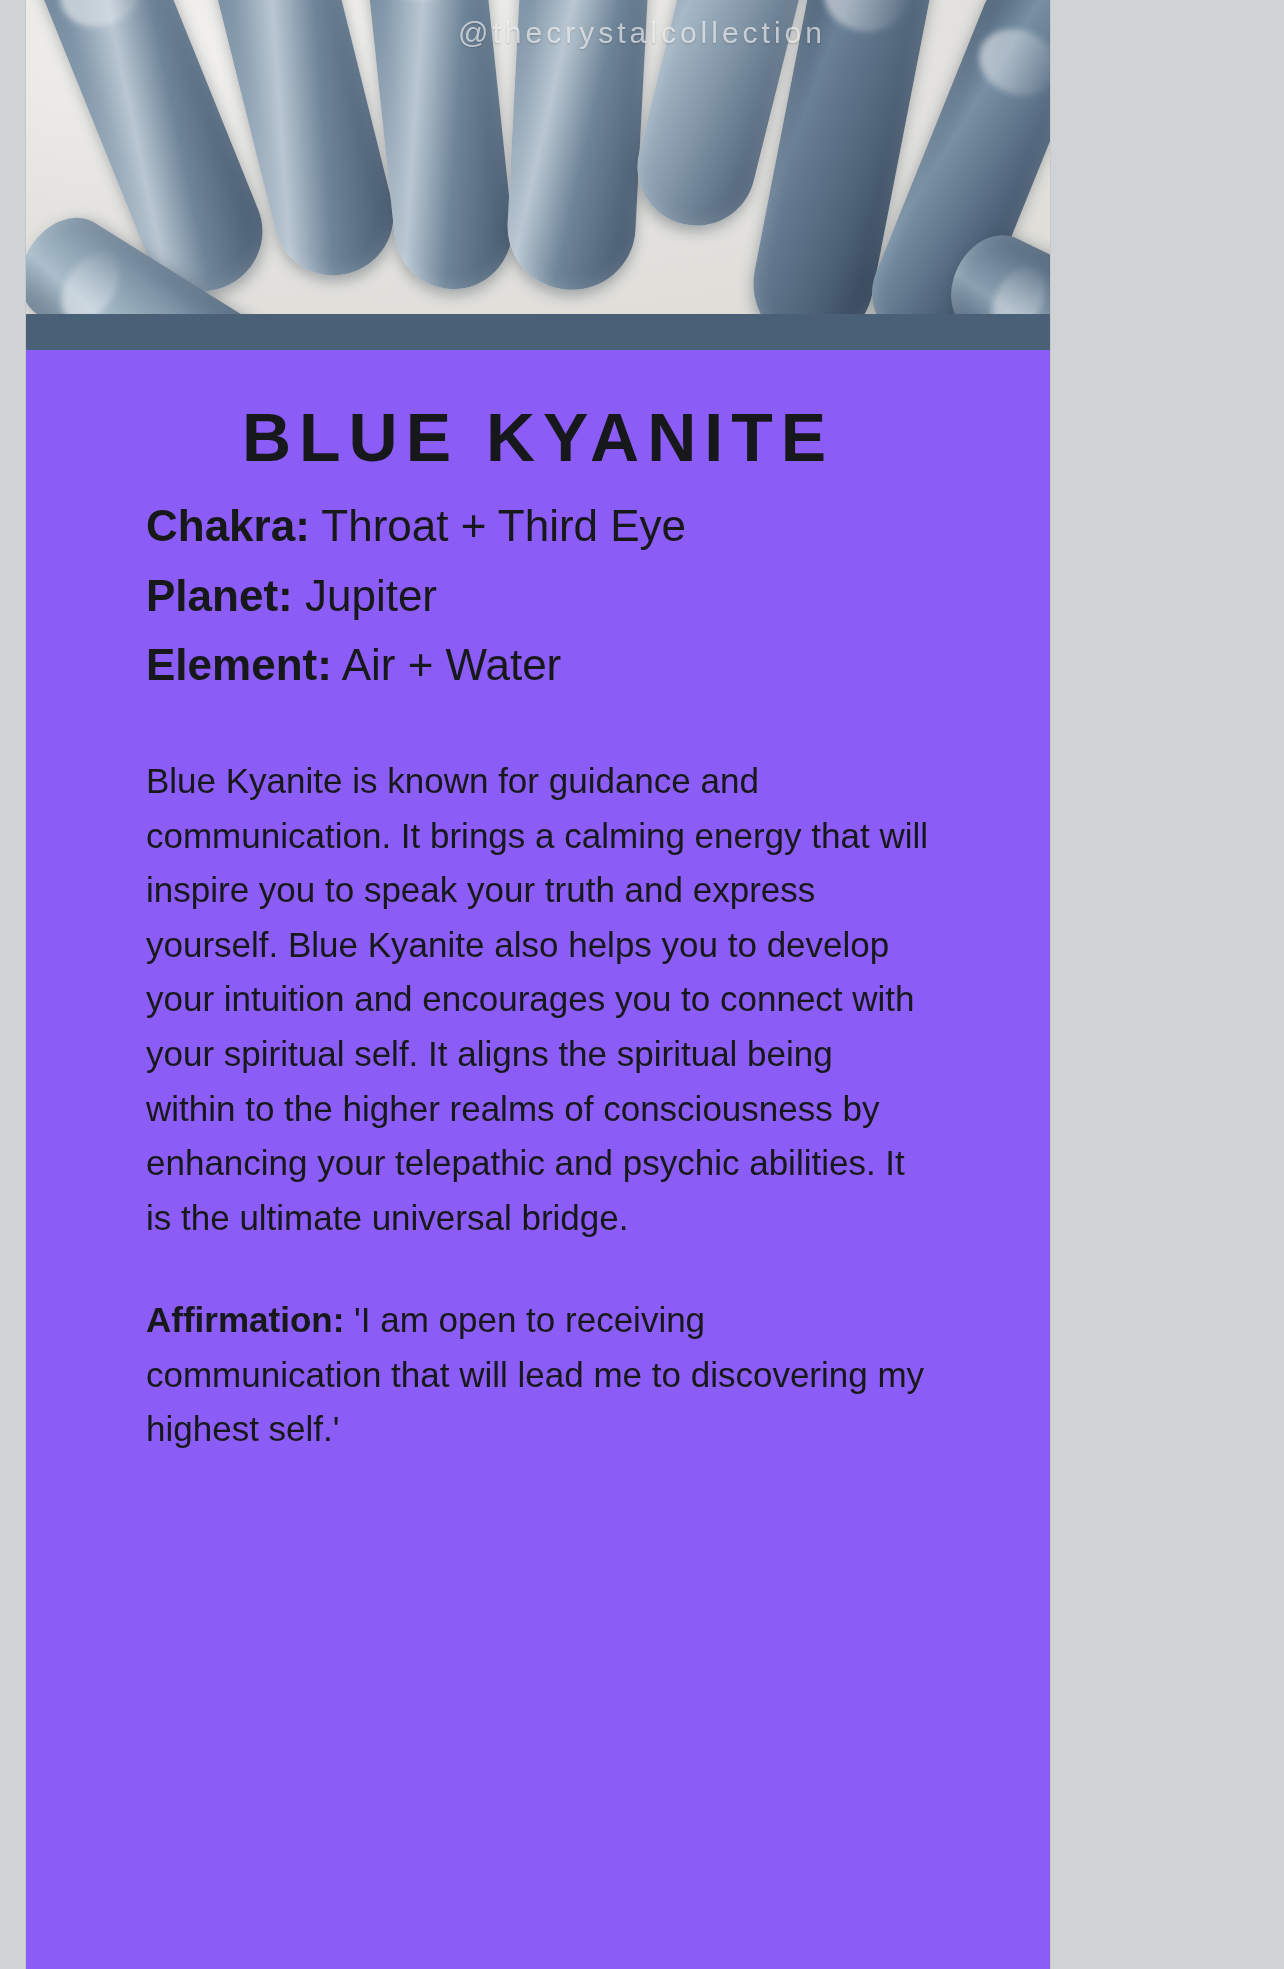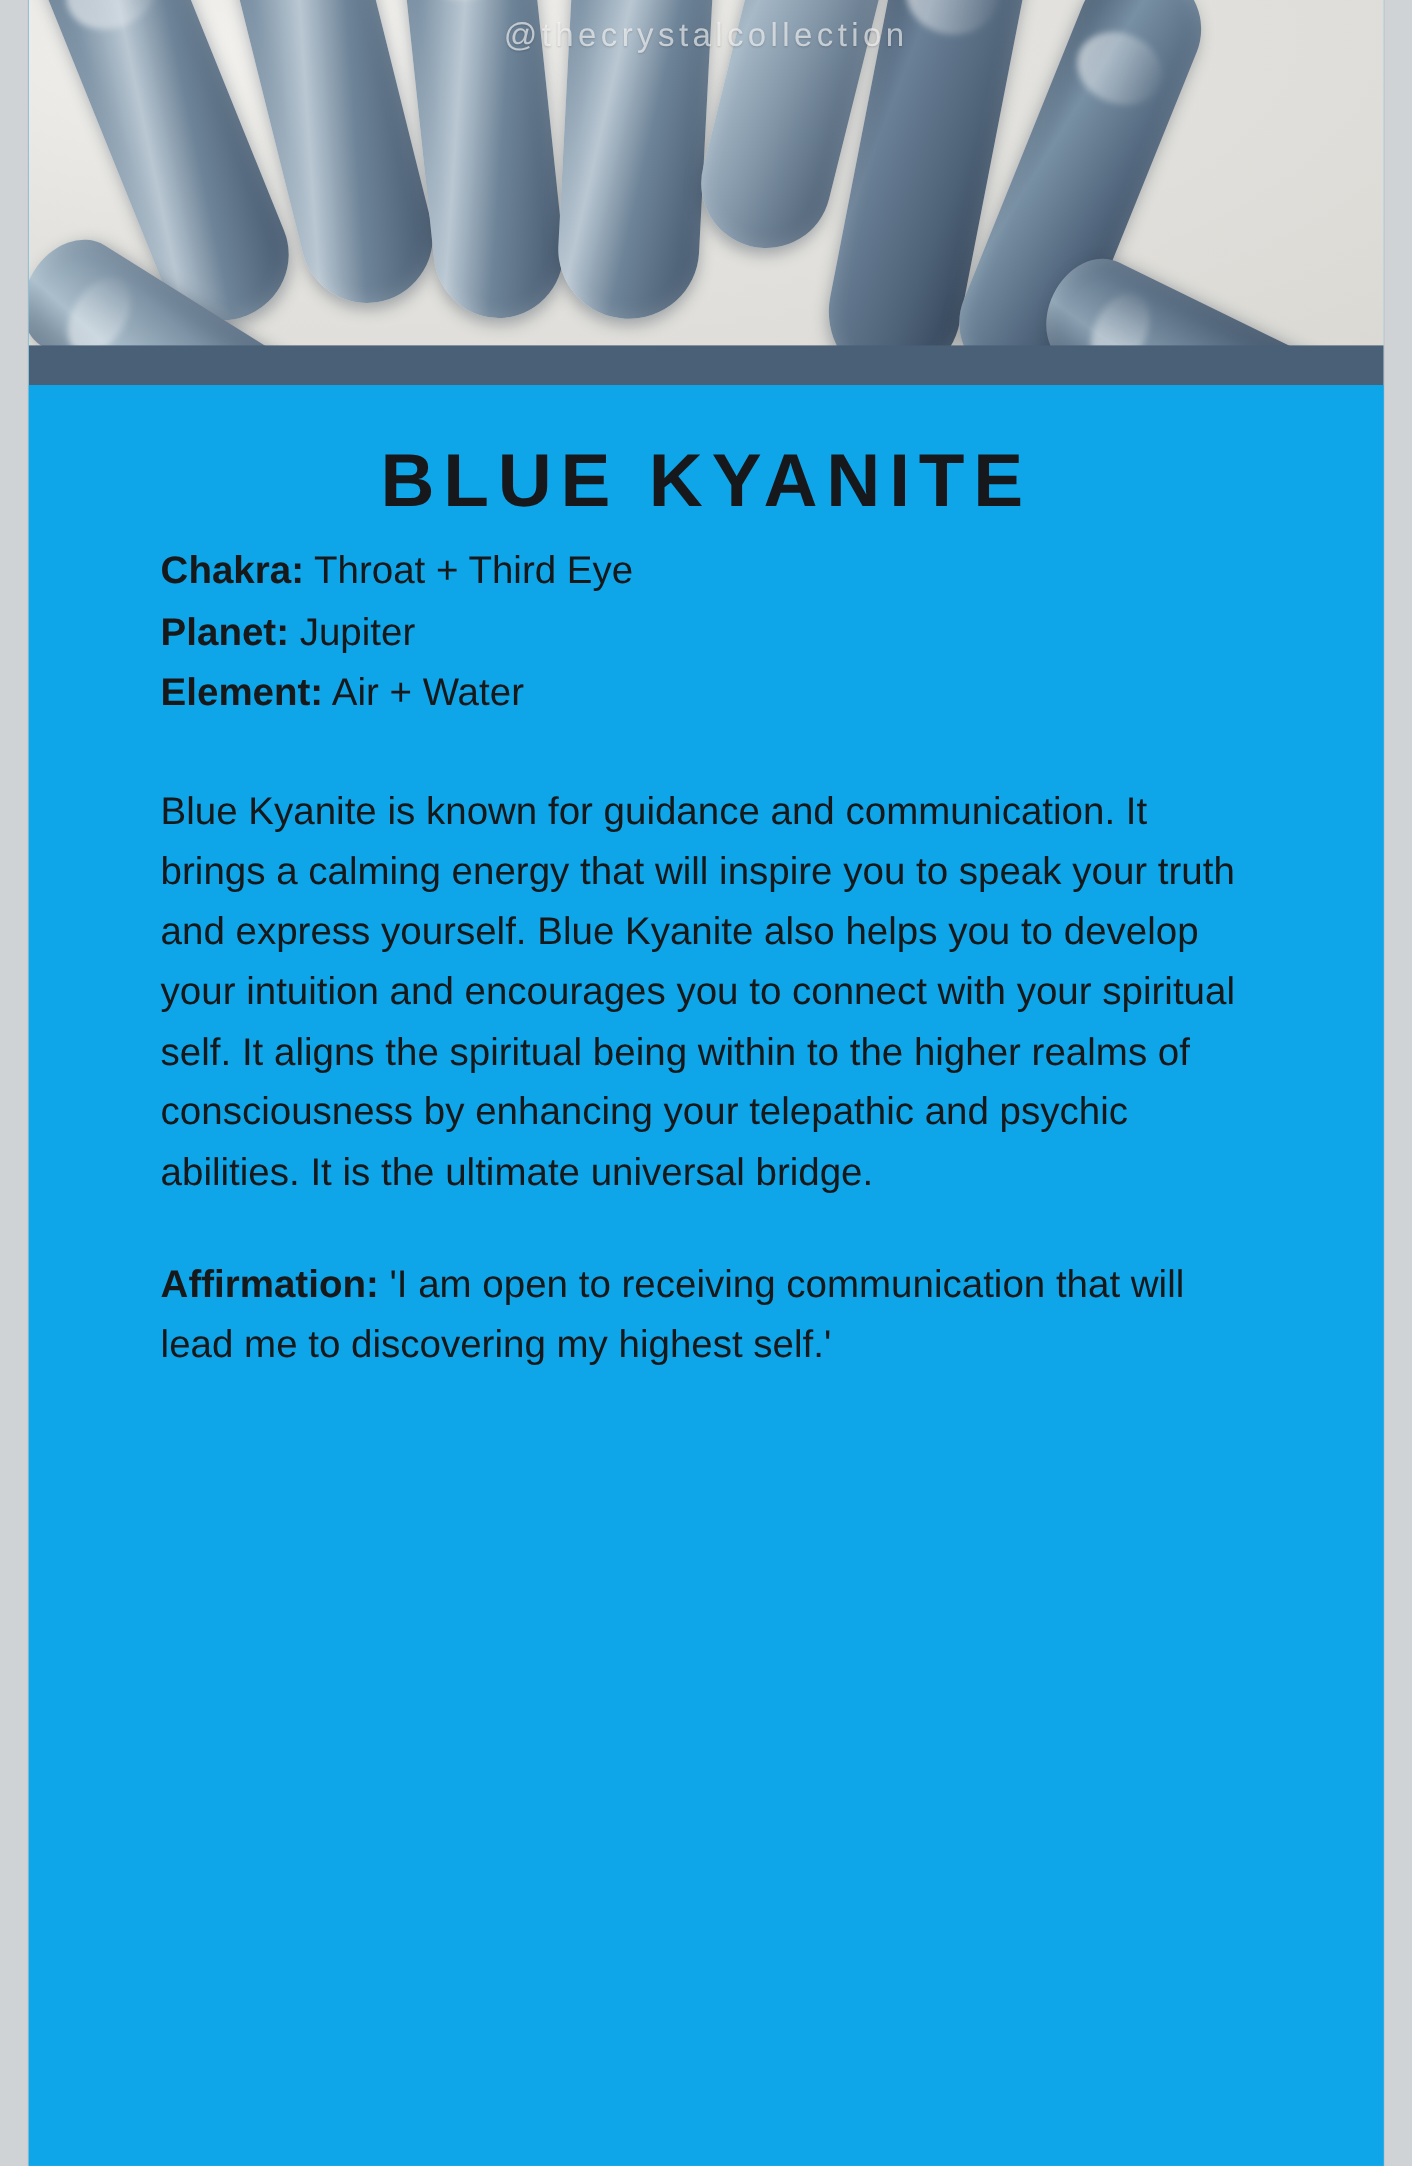--- a/index.html
+++ b/index.html
@@ -17,23 +17,23 @@
     width: 1284px;
     height: 1969px;
     background: #cfd3d6;
   }
 
   
   .card {
     position: absolute;
     left: 26px;
     top: 0;
-    width: 1232px;
-    height: 1969px;
-    background: #0ea5e9;
+    width: 1024px;
+    height: 1969px;
+    background: #8b5cf6;
     box-shadow: 0 0 0 1px rgba(0,0,0,0.05);
     overflow: hidden;
   }
 
   
   .photo {
     position: relative;
     width: 1232px;
     height: 350px;
     background: #e7e6e2;
@@ -127,21 +127,21 @@
     letter-spacing: 7px;
     color: #232528;
     margin: 0 0 66px 0;
     font-family: "Liberation Sans", sans-serif;
   }
 
   .attrs {
     margin: 0 0 54px 0;
   }
   .attr-row {
-    font-size: 35px;
+    font-size: 44px;
     line-height: 1.58;
     color: #17181a;
   }
   .attr-label {
     font-weight: bold;
   }
   .attr-value {
     font-weight: normal;
   }
 

